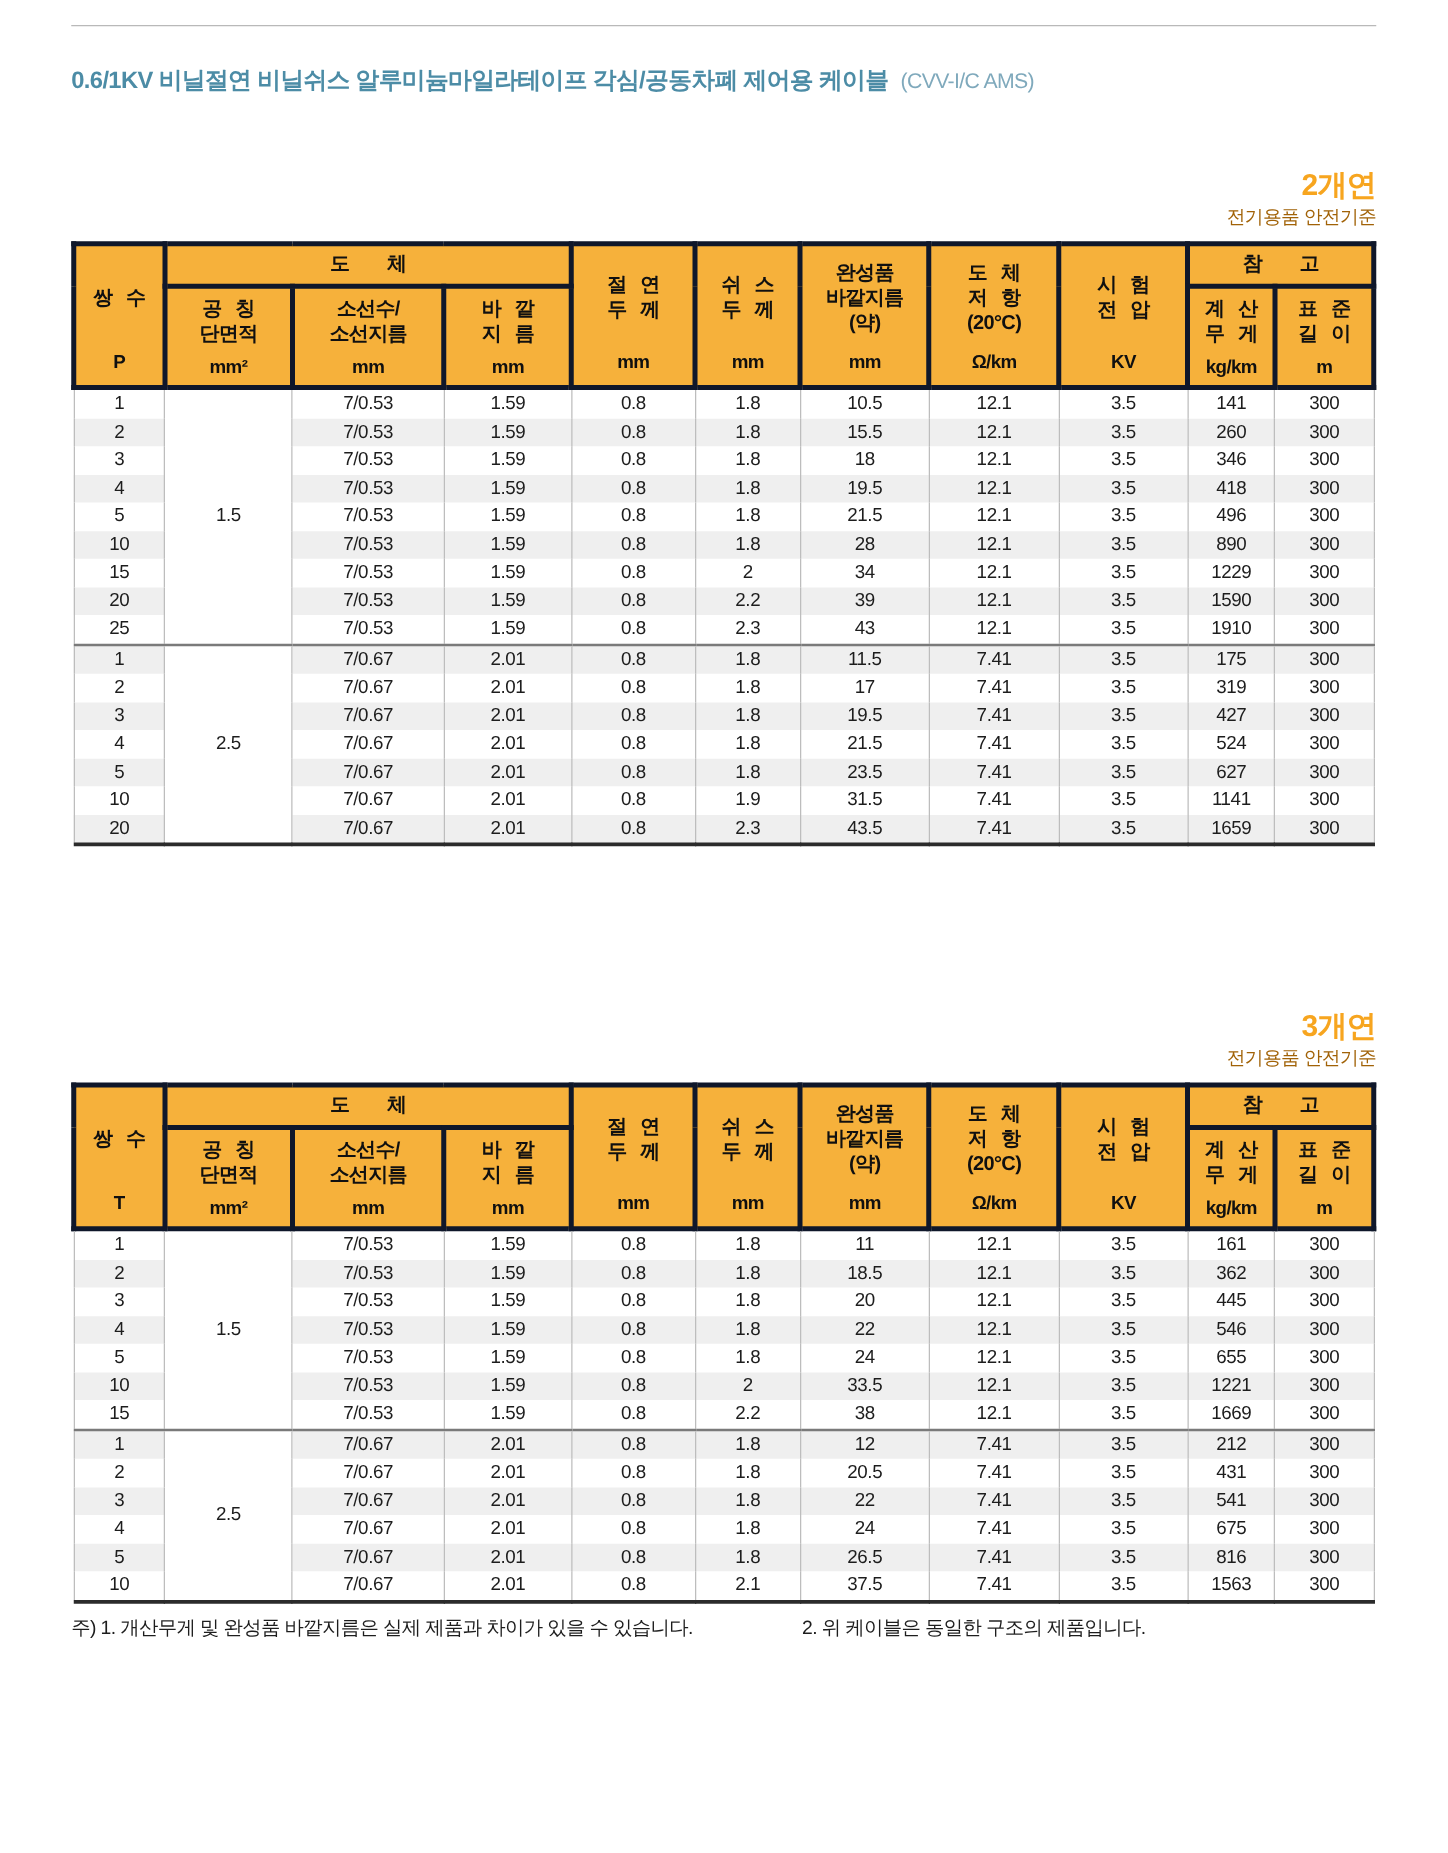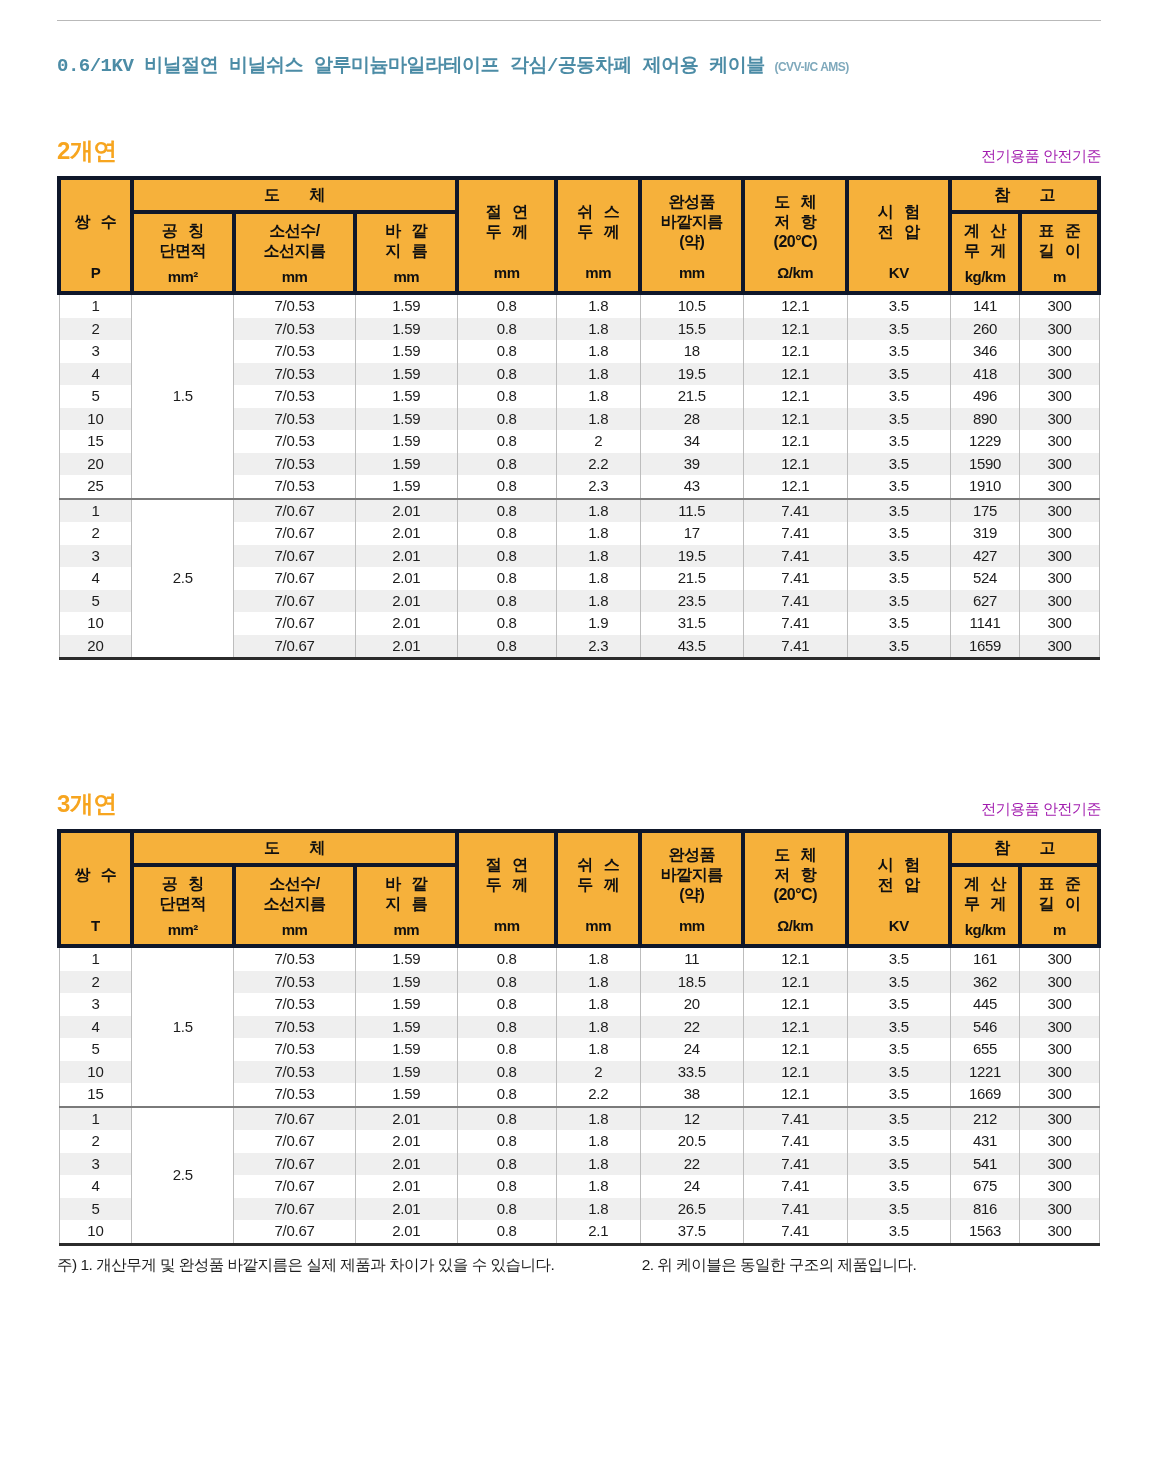--- a/index.html
+++ b/index.html
@@ -18,27 +18,27 @@
     font-family:"Liberation Sans","DejaVu Sans",sans-serif;color:var(--ink);
   }
   .page{width:1158px;height:1482px;padding:0 57px;}
   .doc-title{
     margin:100px 0 0 0;font-size:33px;line-height:40px;font-weight:bold;
     color:var(--title-blue);letter-spacing:-1px;
   }
   .rule{margin-top:20px;border:none;border-top:1px solid #b9b9b9;height:0;}
   .subtitles{margin-top:30px;}
   .subtitle{font-size:19px;line-height:27px;margin-bottom:14px;letter-spacing:-0.5px;}
-  .subtitle .main{color:var(--teal);font-weight:bold;font-family:Liberation Mono, monospace;}
-  .subtitle .code{color:var(--teal-light);font-weight:bold;font-size:12px;margin-left:5px;}
+  .subtitle .main{color:var(--teal);font-weight:bold;}
+  .subtitle .code{color:var(--teal-light);font-weight:normal;font-size:17px;margin-left:5px;}
   .section{margin-top:54px;}
   .section.second{margin-top:128px;}
-  .section-head{display:flex;justify-content:space-between;align-items:flex-end;}
+  .section-head{display:flex;justify-content:space-between;align-items:flex-end;flex-direction:column;}
   .section-title{color:var(--orange);font-size:24px;font-weight:bold;letter-spacing:-0.5px;}
-  .standard-note{font-size:15px;color:#a21caf;padding-bottom:1px;letter-spacing:-0.5px;}
+  .standard-note{font-size:15px;color:#a16207;padding-bottom:1px;letter-spacing:-0.5px;}
   .table-wrap{margin-top:9px;}
   table.spec{
     width:100%;border-collapse:collapse;table-layout:fixed;
     border-top:3px solid #1a1a1a;border-bottom:3px solid #2b2b2b;
   }
   table.spec thead th{
     background:var(--th-yellow);border:4px solid #0f172a;padding:0;
     font-size:16px;font-weight:bold;color:#101010;vertical-align:top;letter-spacing:-0.5px;
   }
   table.spec tr.h1{height:30px;}

